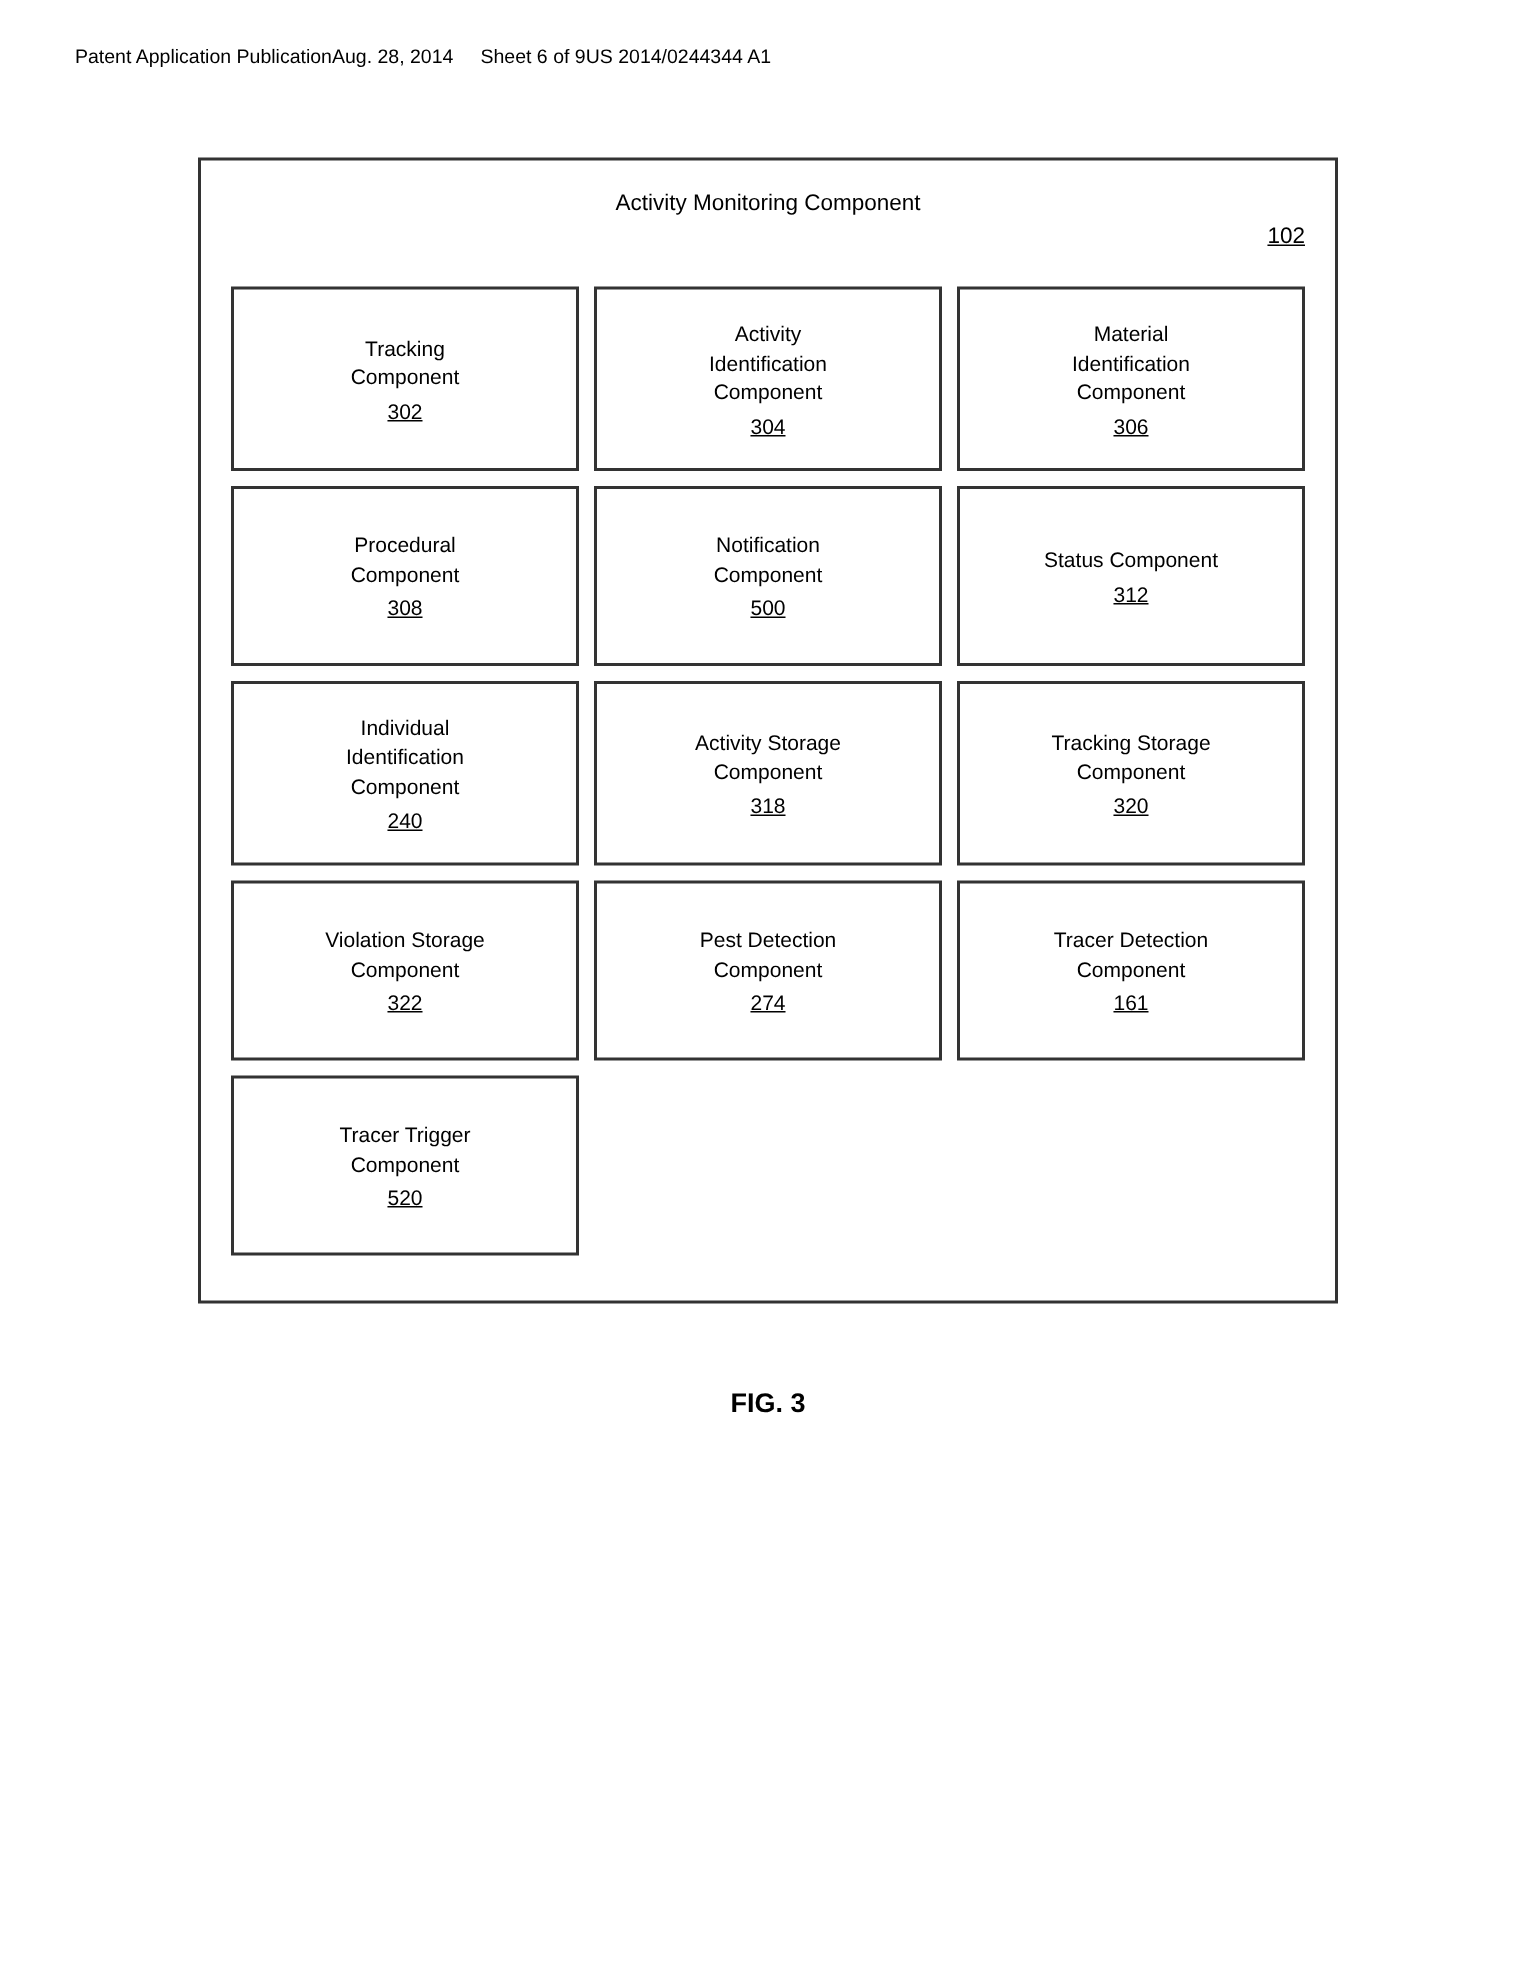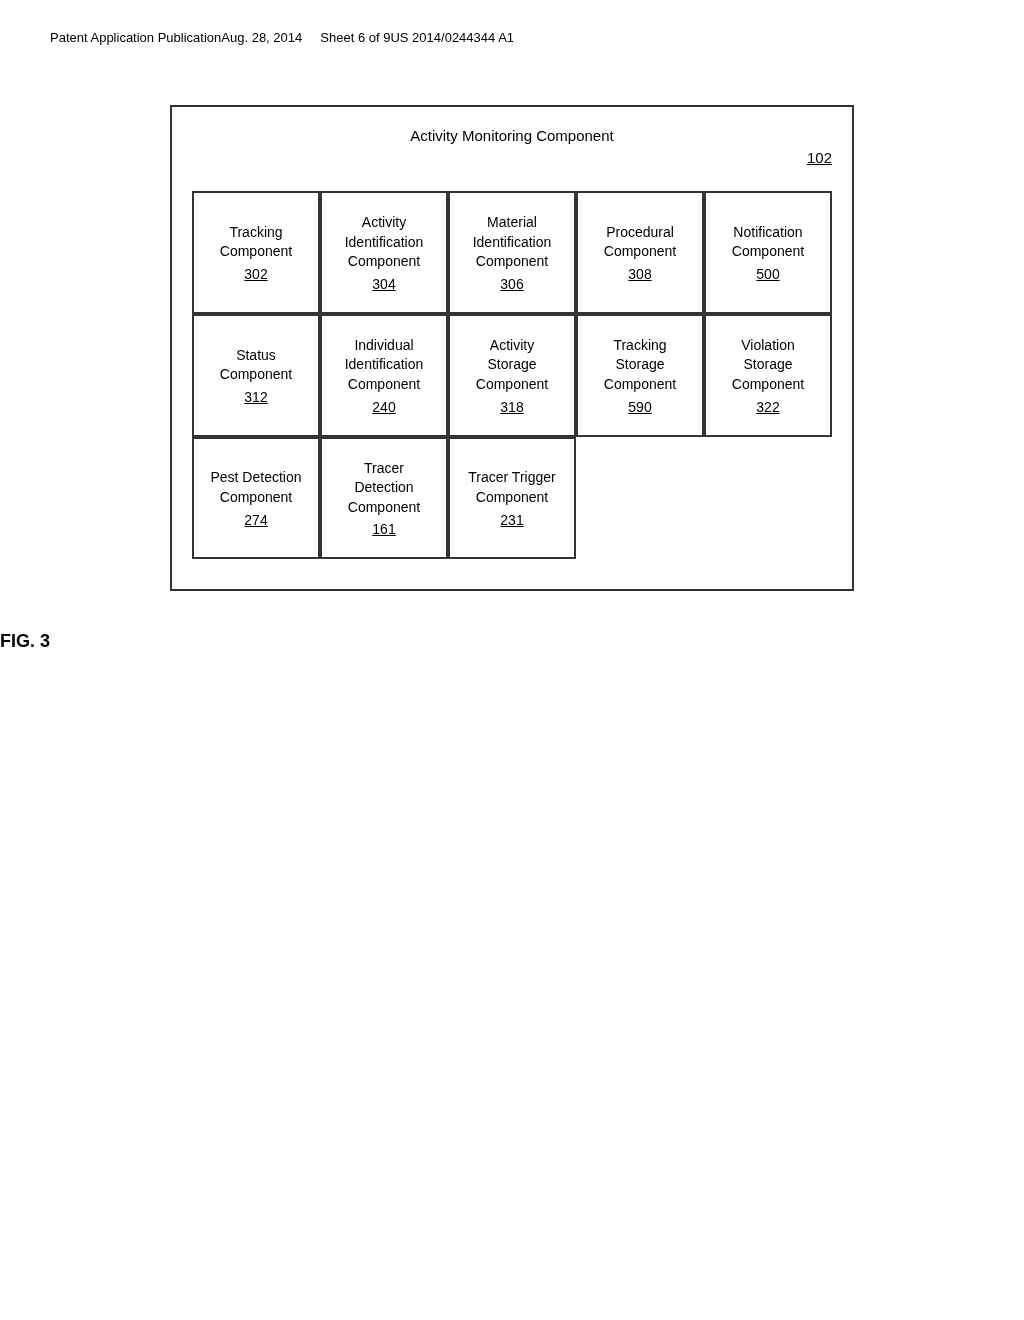--- a/index.html
+++ b/index.html
@@ -19,41 +19,42 @@
     .page-header {
       display: flex;
       justify-content: flex-start;
       align-items: flex-start;
       padding: 30px 50px 20px 50px;
       font-size: 13px;
     }
 
     .diagram-container {
       margin: 40px auto;
-      width: 684px;
+      width: 760px;
       border: 2px solid #333;
       padding: 20px 20px 30px 20px;
     }
 
     .diagram-title {
       text-align: center;
       font-size: 15px;
       margin-bottom: 5px;
     }
 
     .diagram-title-number {
       text-align: right;
       font-size: 15px;
       text-decoration: underline;
       margin-bottom: 25px;
     }
 
     .grid {
       display: grid;
-      grid-template-columns: repeat(5, 1fr);
+      grid-template-columns: repeat(3, 1fr);
+      gap: 10px;
     }
 
     .component-box {
       border: 2px solid #333;
       padding: 20px 15px;
       min-height: 120px;
       display: flex;
       flex-direction: column;
       align-items: center;
       justify-content: center;
@@ -69,22 +70,22 @@
       line-height: 1.4;
     }
 
     .component-number {
       font-size: 14px;
       text-decoration: underline;
       margin-top: 4px;
     }
 
     .fig-label {
-      text-align: left;
-      margin-top: 40px;
+      text-align: center;
+      margin-top: 56px;
       font-size: 18px;
       font-weight: bold;
     }
   </style>
 </head>
 <body>
 
 <div class="page-header">
   <span>Patent Application Publication</span>
   <span>
@@ -128,35 +129,35 @@
       <div class="component-box">
         <div class="component-name">Individual<br>Identification<br>Component</div>
         <div class="component-number">240</div>
       </div>
       <div class="component-box">
         <div class="component-name">Activity Storage<br>Component</div>
         <div class="component-number">318</div>
       </div>
       <div class="component-box">
         <div class="component-name">Tracking Storage<br>Component</div>
-        <div class="component-number">590</div>
+        <div class="component-number">320</div>
       </div>
       <div class="component-box">
         <div class="component-name">Violation Storage<br>Component</div>
         <div class="component-number">322</div>
       </div>
       <div class="component-box">
         <div class="component-name">Pest Detection<br>Component</div>
         <div class="component-number">274</div>
       </div>
       <div class="component-box">
         <div class="component-name">Tracer Detection<br>Component</div>
         <div class="component-number">161</div>
       </div>
       <div class="component-box">
         <div class="component-name">Tracer Trigger<br>Component</div>
-        <div class="component-number">231</div>
+        <div class="component-number">520</div>
       </div>
       <div class="component-box empty"></div>
     </div>
 </div>
 
 <div class="fig-label">FIG. 3</div>
 
 </body></html>

